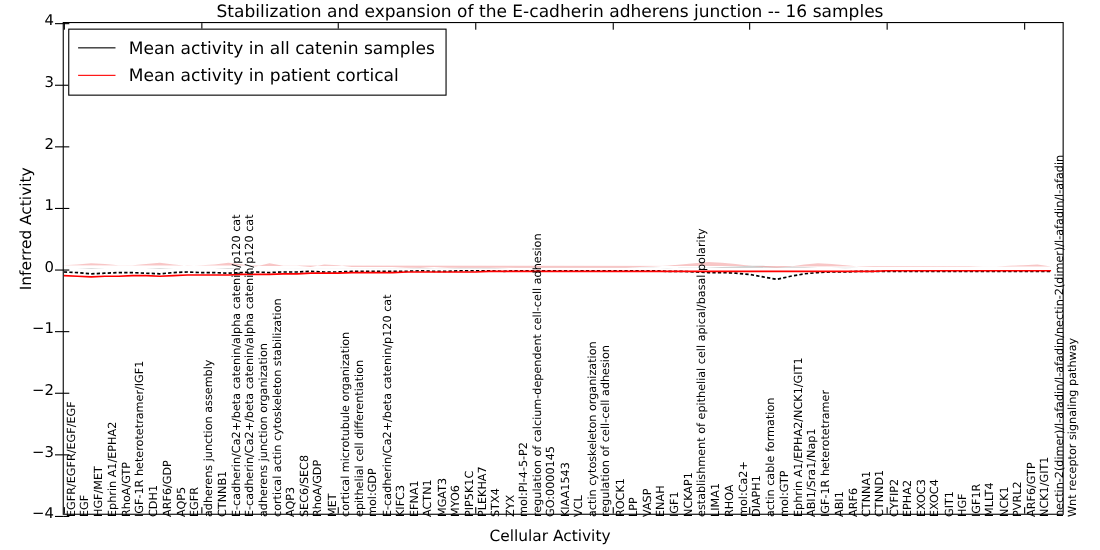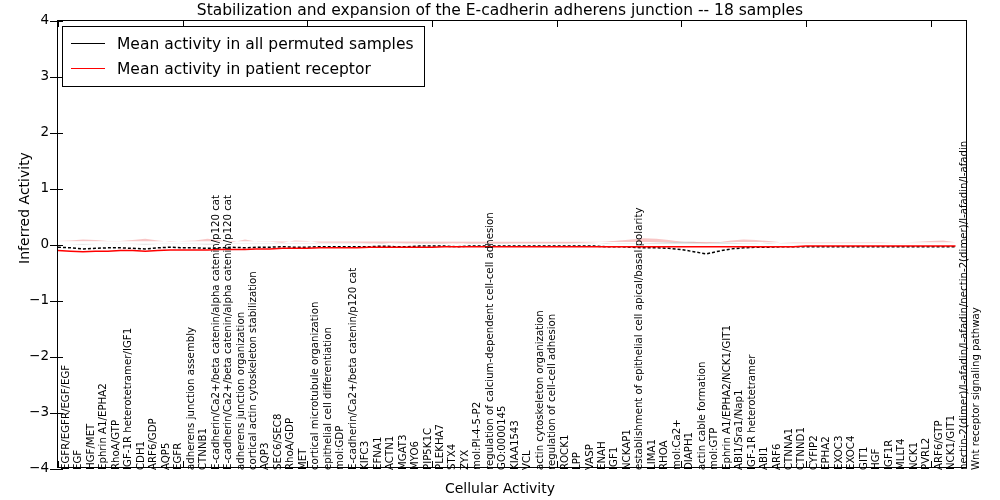--- a/index.html
+++ b/index.html
@@ -44,21 +44,21 @@
   
   .xlabels{position:absolute;left:57px;top:470px;width:910px;height:0;}
   .xl{position:absolute;top:0;font-size:10.2px;color:#000;white-space:nowrap;
       transform-origin:0 0;transform:rotate(-90deg);line-height:10.2px;}
 </style>
 </head>
 <body>
 
 <div id="fig">
 
-  <div class="title">Stabilization and expansion of the E-cadherin adherens junction -- 18 samples</div>
+  <div class="title">Stabilization and expansion of the E-cadherin adherens junction -- 16 samples</div>
 
   <div class="ylabel">Inferred Activity</div>
   <div class="xlabel">Cellular Activity</div>
 
   <div id="ytlabels">
       <div class="ylab" style="left: 3px; top: 459px;">−4</div>
       <div class="ylab" style="left: 3px; top: 403px;">−3</div>
       <div class="ylab" style="left: 3px; top: 347px;">−2</div>
       <div class="ylab" style="left: 3px; top: 291px;">−1</div>
       <div class="ylab" style="left: 3px; top: 235px;">0</div>
@@ -113,25 +113,25 @@
         <div class="xtick" style="left: 747.945px;"></div>
         <div class="xtickb" style="left: 747.945px;"></div>
         <div class="xtick" style="left: 872.603px;"></div>
         <div class="xtickb" style="left: 872.603px;"></div>
       </div>
   </div>
 
   <div class="legend">
     <div class="legrow">
       <span class="legline"></span>
-      <span class="legtxt">Mean activity in all permuted samples</span>
+      <span class="legtxt">Mean activity in all catenin samples</span>
     </div>
     <div class="legrow">
       <span class="legline red"></span>
-      <span class="legtxt">Mean activity in patient receptor</span>
+      <span class="legtxt">Mean activity in patient cortical</span>
     </div>
   </div>
 
   <div class="xlabels" id="xlabels">
       <div class="xl" style="left: 4px; top: 0px;">EGFR/EGFR/EGF/EGF</div>
       <div class="xl" style="left: 16.4658px; top: 0px;">EGF</div>
       <div class="xl" style="left: 28.9315px; top: 0px;">HGF/MET</div>
       <div class="xl" style="left: 41.3973px; top: 0px;">Ephrin A1/EPHA2</div>
       <div class="xl" style="left: 53.863px; top: 0px;">RhoA/GTP</div>
       <div class="xl" style="left: 66.3288px; top: 0px;">IGF-1R heterotetramer/IGF1</div>

